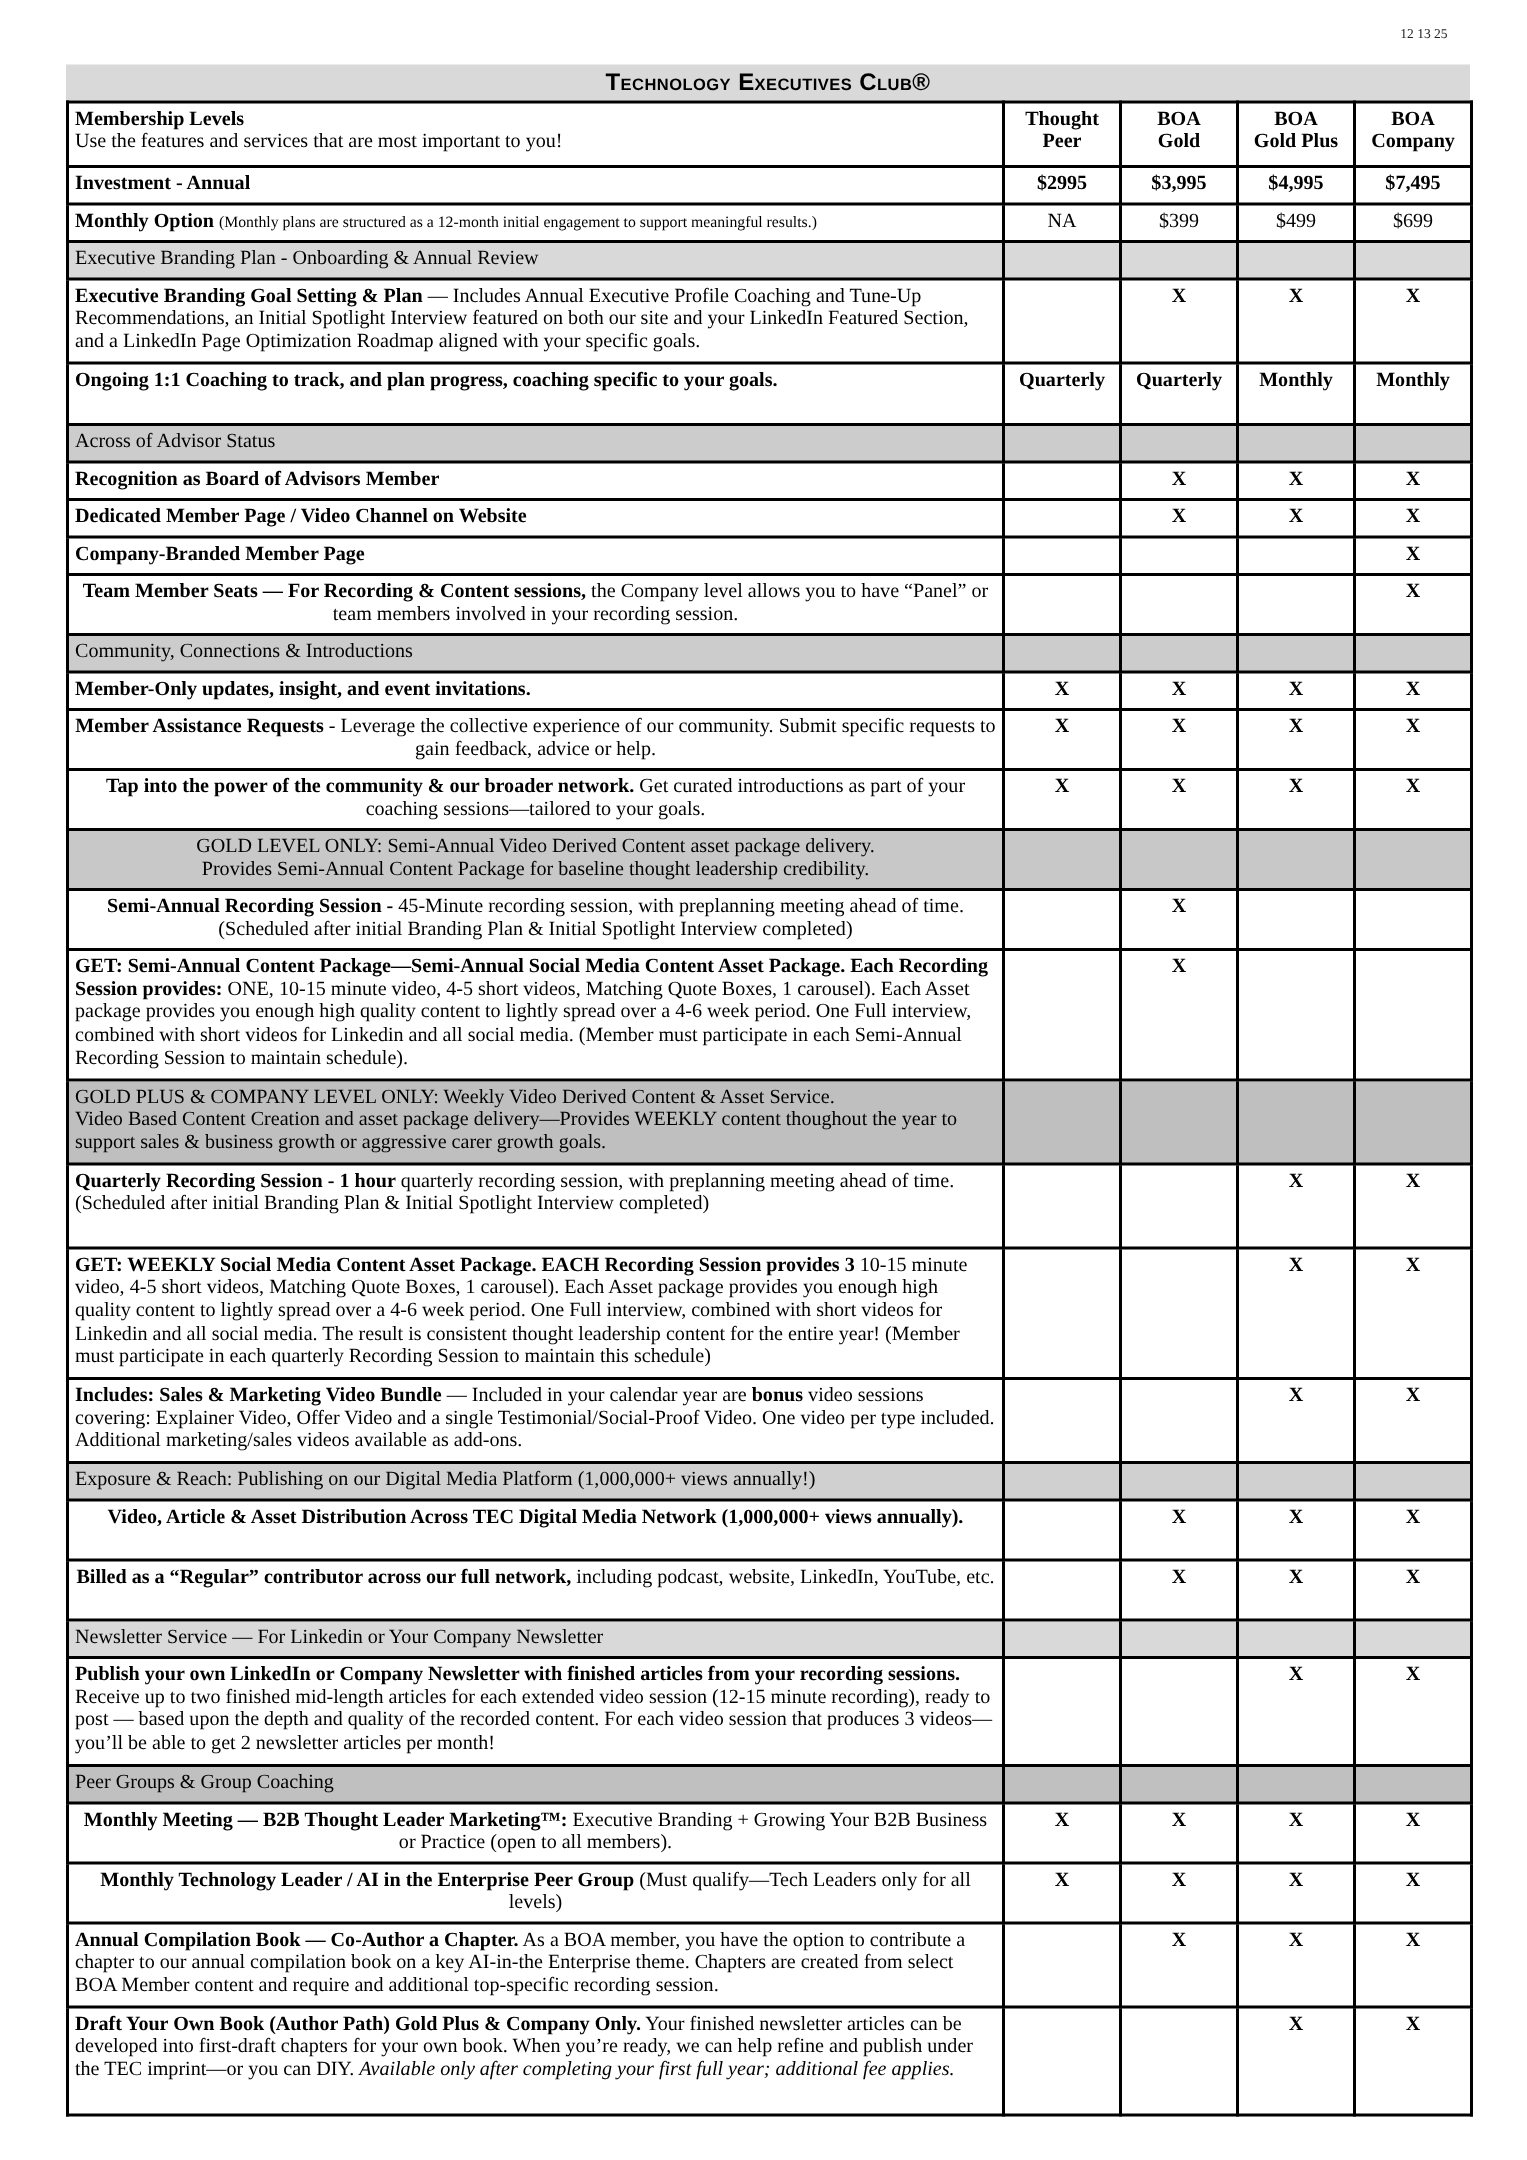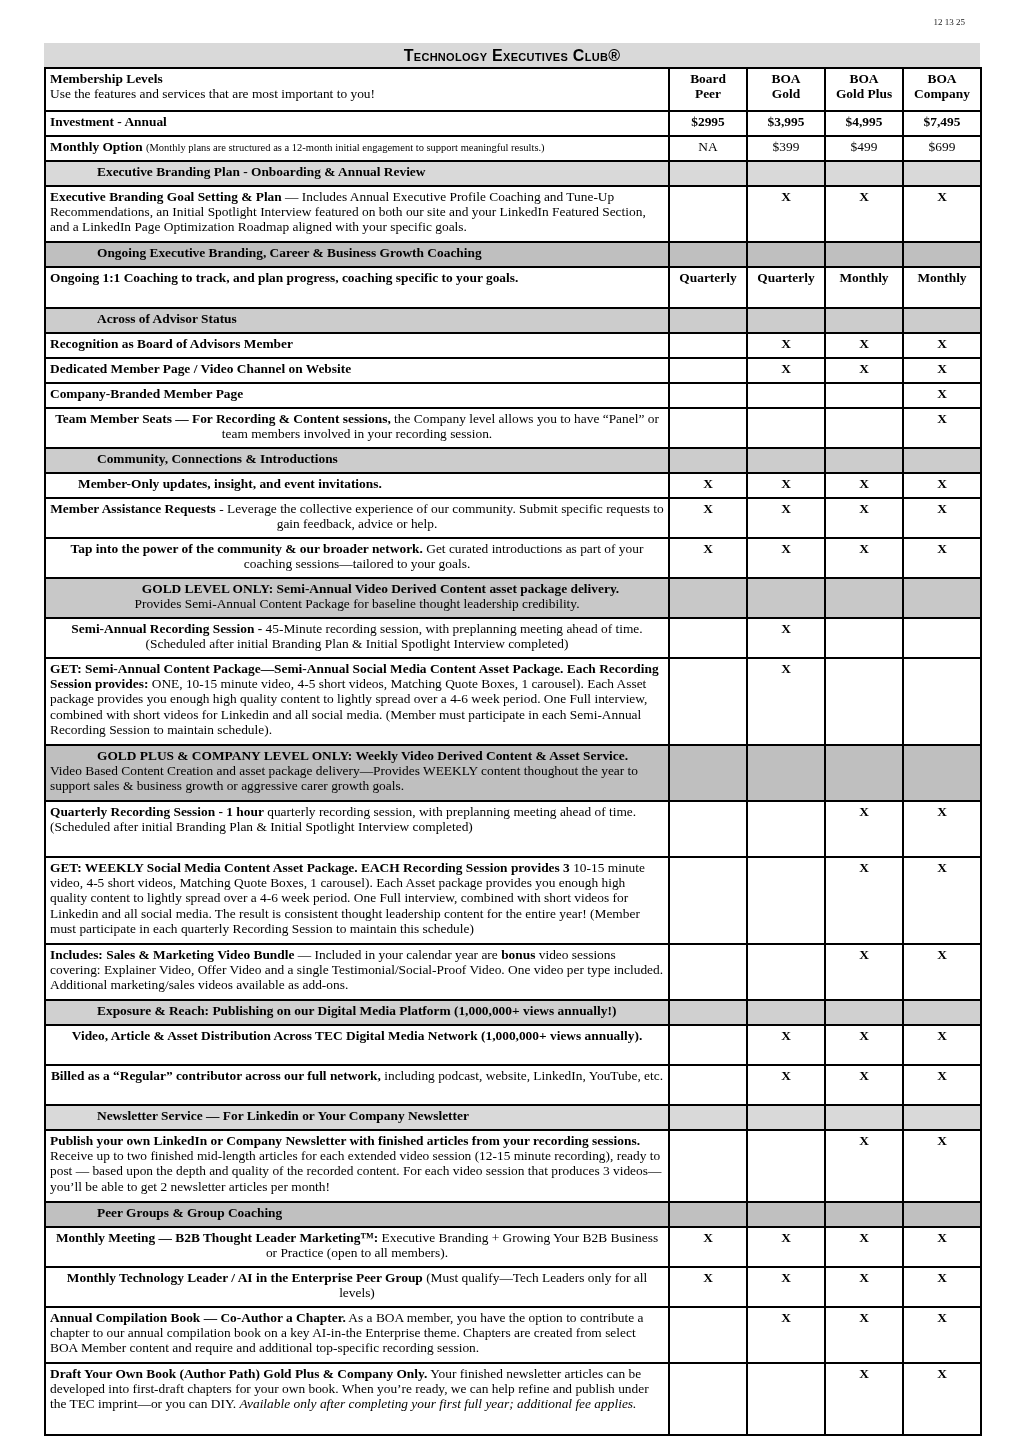--- a/index.html
+++ b/index.html
@@ -44,21 +44,21 @@
   .i { font-style: italic; }
   .small { font-size: 10.5px; }
   .mark { font-weight: bold; }
   tr.h-head td { height: 36px; }
   tr.h-std td { height: 18px; }
   tr.h-2 td { height: 33px; text-align: center; }
   tr.h-3 td { height: 49px; }
   tr.h-4 td { height: 65px; }
   tr.h-5 td { height: 80px; }
   tr.h-coach td { height: 34px; }
-  .feat-sec { font-weight: bold; margin-left: 47px; }
+  .feat-sec { font-weight: normal; }
 </style>
 </head>
 <body>
 
 <div class="date">12 13 25</div>
 <div class="title-bar">Technology Executives Club®</div>
 
 <table class="grid">
   <colgroup>
     <col class="c-feat">
@@ -67,21 +67,21 @@
       <col class="c-lvl">
       <col class="c-lvl last">
   </colgroup>
   <tbody id="tbody">
     <tr class="h-head">
       <td>
         <div class="b">Membership Levels</div>
         <div>Use the features and services that are most important to you!</div>
       </td>
       <td class="lvl b">
-        <div>Board</div>
+        <div>Thought</div>
         <div>Peer</div>
       </td>
       <td class="lvl b">
         <div>BOA</div>
         <div>Gold</div>
       </td>
       <td class="lvl b">
         <div>BOA</div>
         <div>Gold Plus</div>
       </td>
@@ -116,29 +116,20 @@
         <td></td>
         <td></td>
       </tr>
       <tr class="h-3">
         <td><span class="b" style="white-space: pre-line;">Executive Branding Goal Setting &amp; Plan</span><span style="white-space: pre-line;"> — Includes Annual Executive Profile Coaching and Tune-Up Recommendations, an Initial Spotlight Interview featured on both our site and your LinkedIn Featured Section, and a LinkedIn Page Optimization Roadmap aligned with your specific goals.</span></td>
         <td class="lvl mark"></td>
         <td class="lvl mark">X</td>
         <td class="lvl mark">X</td>
         <td class="lvl mark">X</td>
       </tr>
-      <tr class="sec h-std" style="--shade: #bfbfbf;">
-        <td>
-          <div class="feat-sec">Ongoing Executive Branding, Career &amp; Business Growth Coaching</div>
-        </td>
-        <td></td>
-        <td></td>
-        <td></td>
-        <td></td>
-      </tr>
       <tr class="h-coach">
         <td><span class="b" style="white-space: pre-line;">Ongoing 1:1 Coaching to track, and plan progress, coaching specific to your goals.</span></td>
         <td class="lvl mark">Quarterly</td>
         <td class="lvl mark">Quarterly</td>
         <td class="lvl mark">Monthly</td>
         <td class="lvl mark">Monthly</td>
       </tr>
       <tr class="sec h-std" style="--shade: #cccccc;">
         <td>
           <div class="feat-sec">Across of Advisor Status</div>
@@ -179,21 +170,21 @@
       <tr class="sec h-std" style="--shade: #cccccc;">
         <td>
           <div class="feat-sec">Community, Connections &amp; Introductions</div>
         </td>
         <td></td>
         <td></td>
         <td></td>
         <td></td>
       </tr>
       <tr class="h-std">
-        <td><span class="b" style="white-space: pre-line; margin-left: 28px;">Member-Only updates, insight, and event invitations.</span></td>
+        <td><span class="b" style="white-space: pre-line;">Member-Only updates, insight, and event invitations.</span></td>
         <td class="lvl mark">X</td>
         <td class="lvl mark">X</td>
         <td class="lvl mark">X</td>
         <td class="lvl mark">X</td>
       </tr>
       <tr class="h-2">
         <td><span class="b" style="white-space: pre-line;">Member Assistance Requests</span><span style="white-space: pre-line;"> - Leverage the collective experience of our community.  Submit specific requests to gain feedback, advice or help.</span></td>
         <td class="lvl mark">X</td>
         <td class="lvl mark">X</td>
         <td class="lvl mark">X</td>

